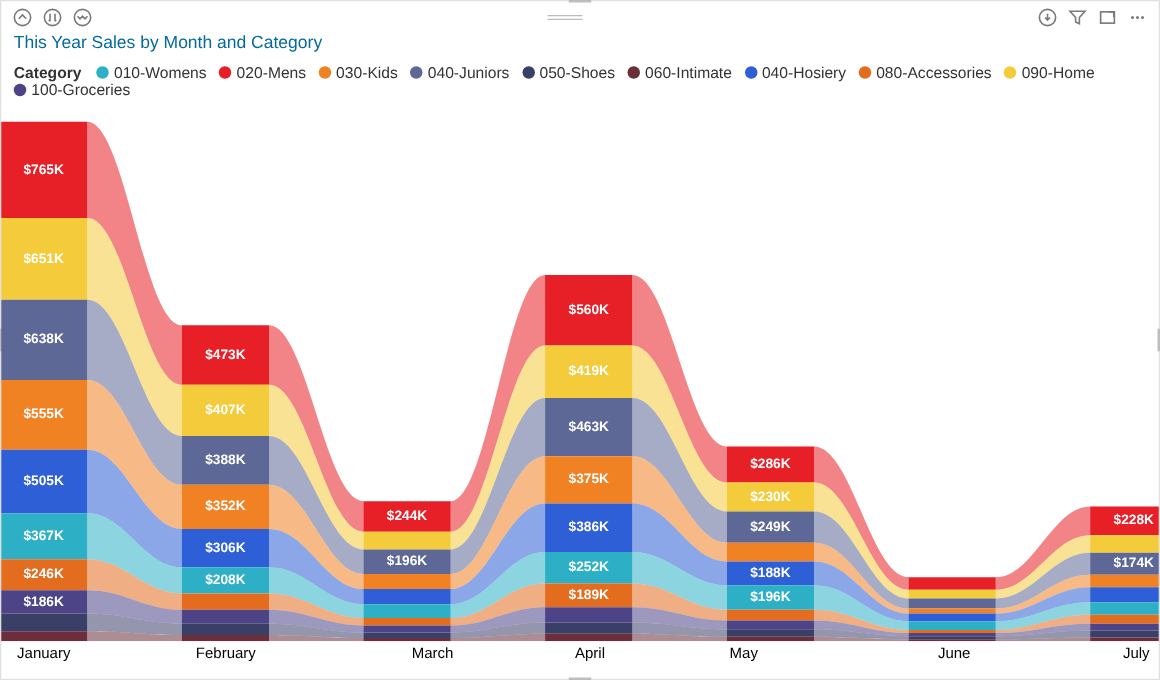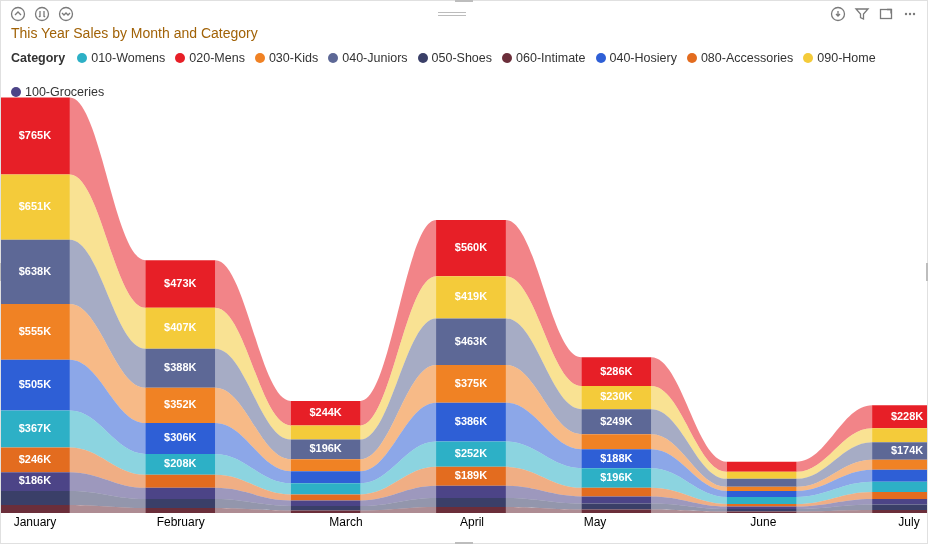--- a/index.html
+++ b/index.html
@@ -41,27 +41,27 @@
   .top-bar .grip div { height: 1px; background: #bcbcbc; }
   .icon-btn {
     width: 18px; height: 18px;
     display: flex; align-items: center; justify-content: center;
     color: #7a7a7a; border-radius: 3px;
   }
   .icon-btn svg { stroke: currentColor; fill: none; }
   .title {
     padding: 0 10px 4px 10px;
     font-size: 14px;
-    color: #a16207;
+    color: #0369a1;
   }
   .legend {
     display: flex;
     flex-wrap: wrap;
     align-items: center;
-    gap: 20px 10px;
+    gap: 0 10px;
     padding: 6px 10px 6px 10px;
     font-size: 12.5px;
     color: #333;
   }
   .legend .legend-title { font-weight: 600; margin-right: 2px; }
   .legend .item { display: flex; align-items: center; gap: 4px; white-space: nowrap; text-align: center; }
   .swatch {
     width: 10px; height: 10px; border-radius: 50%;
     display: inline-block;
   }

